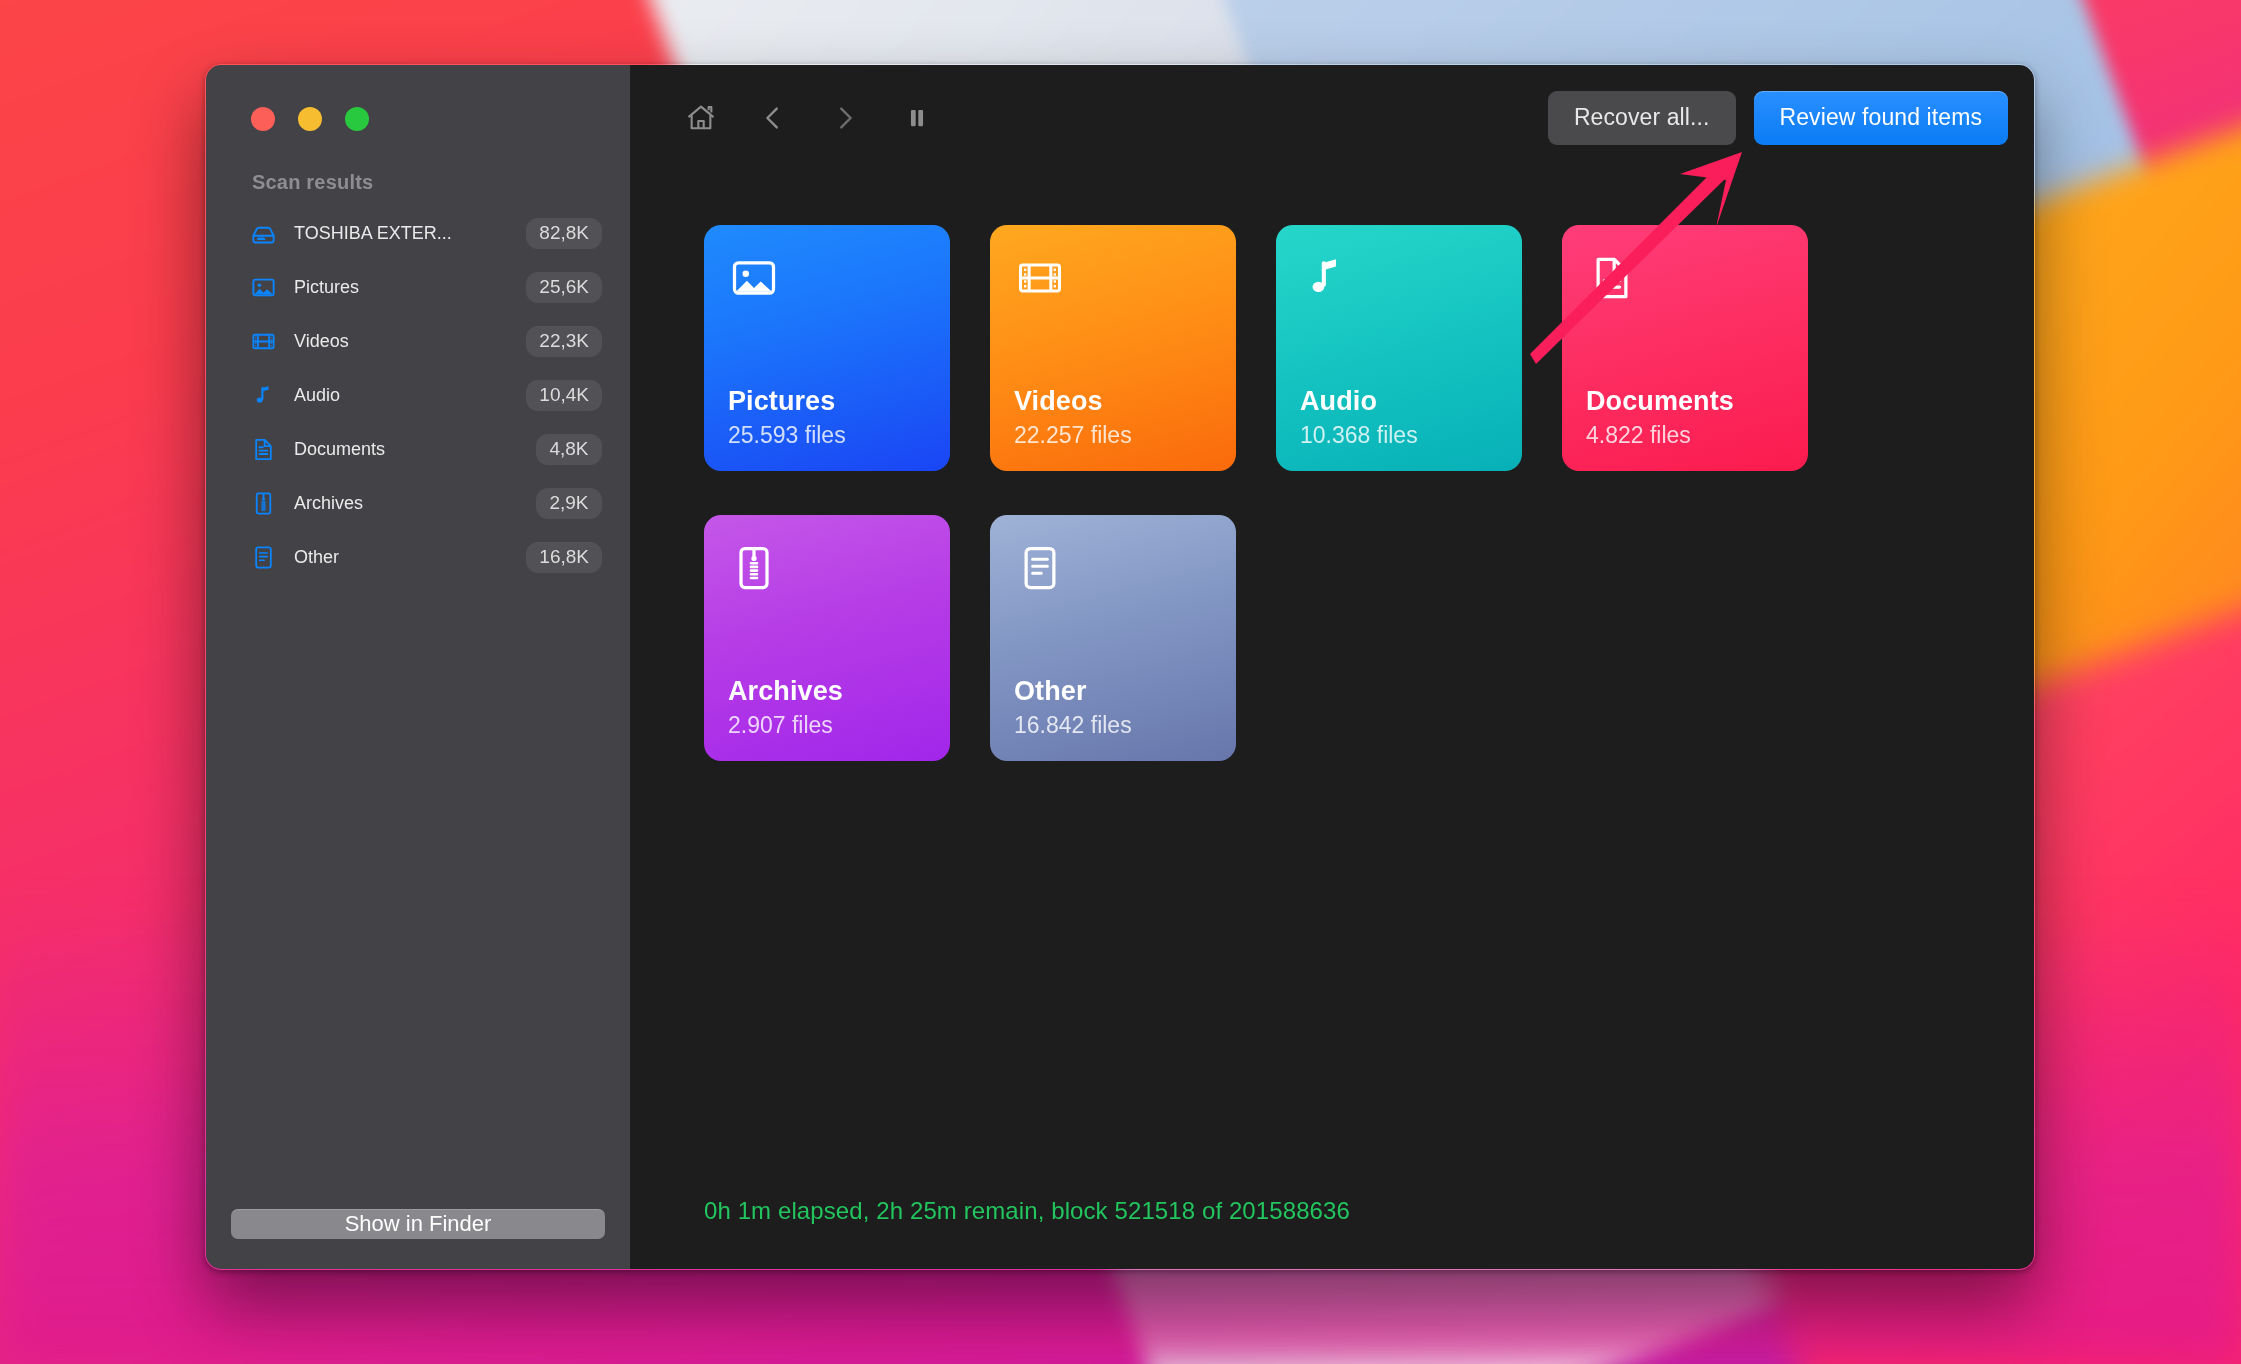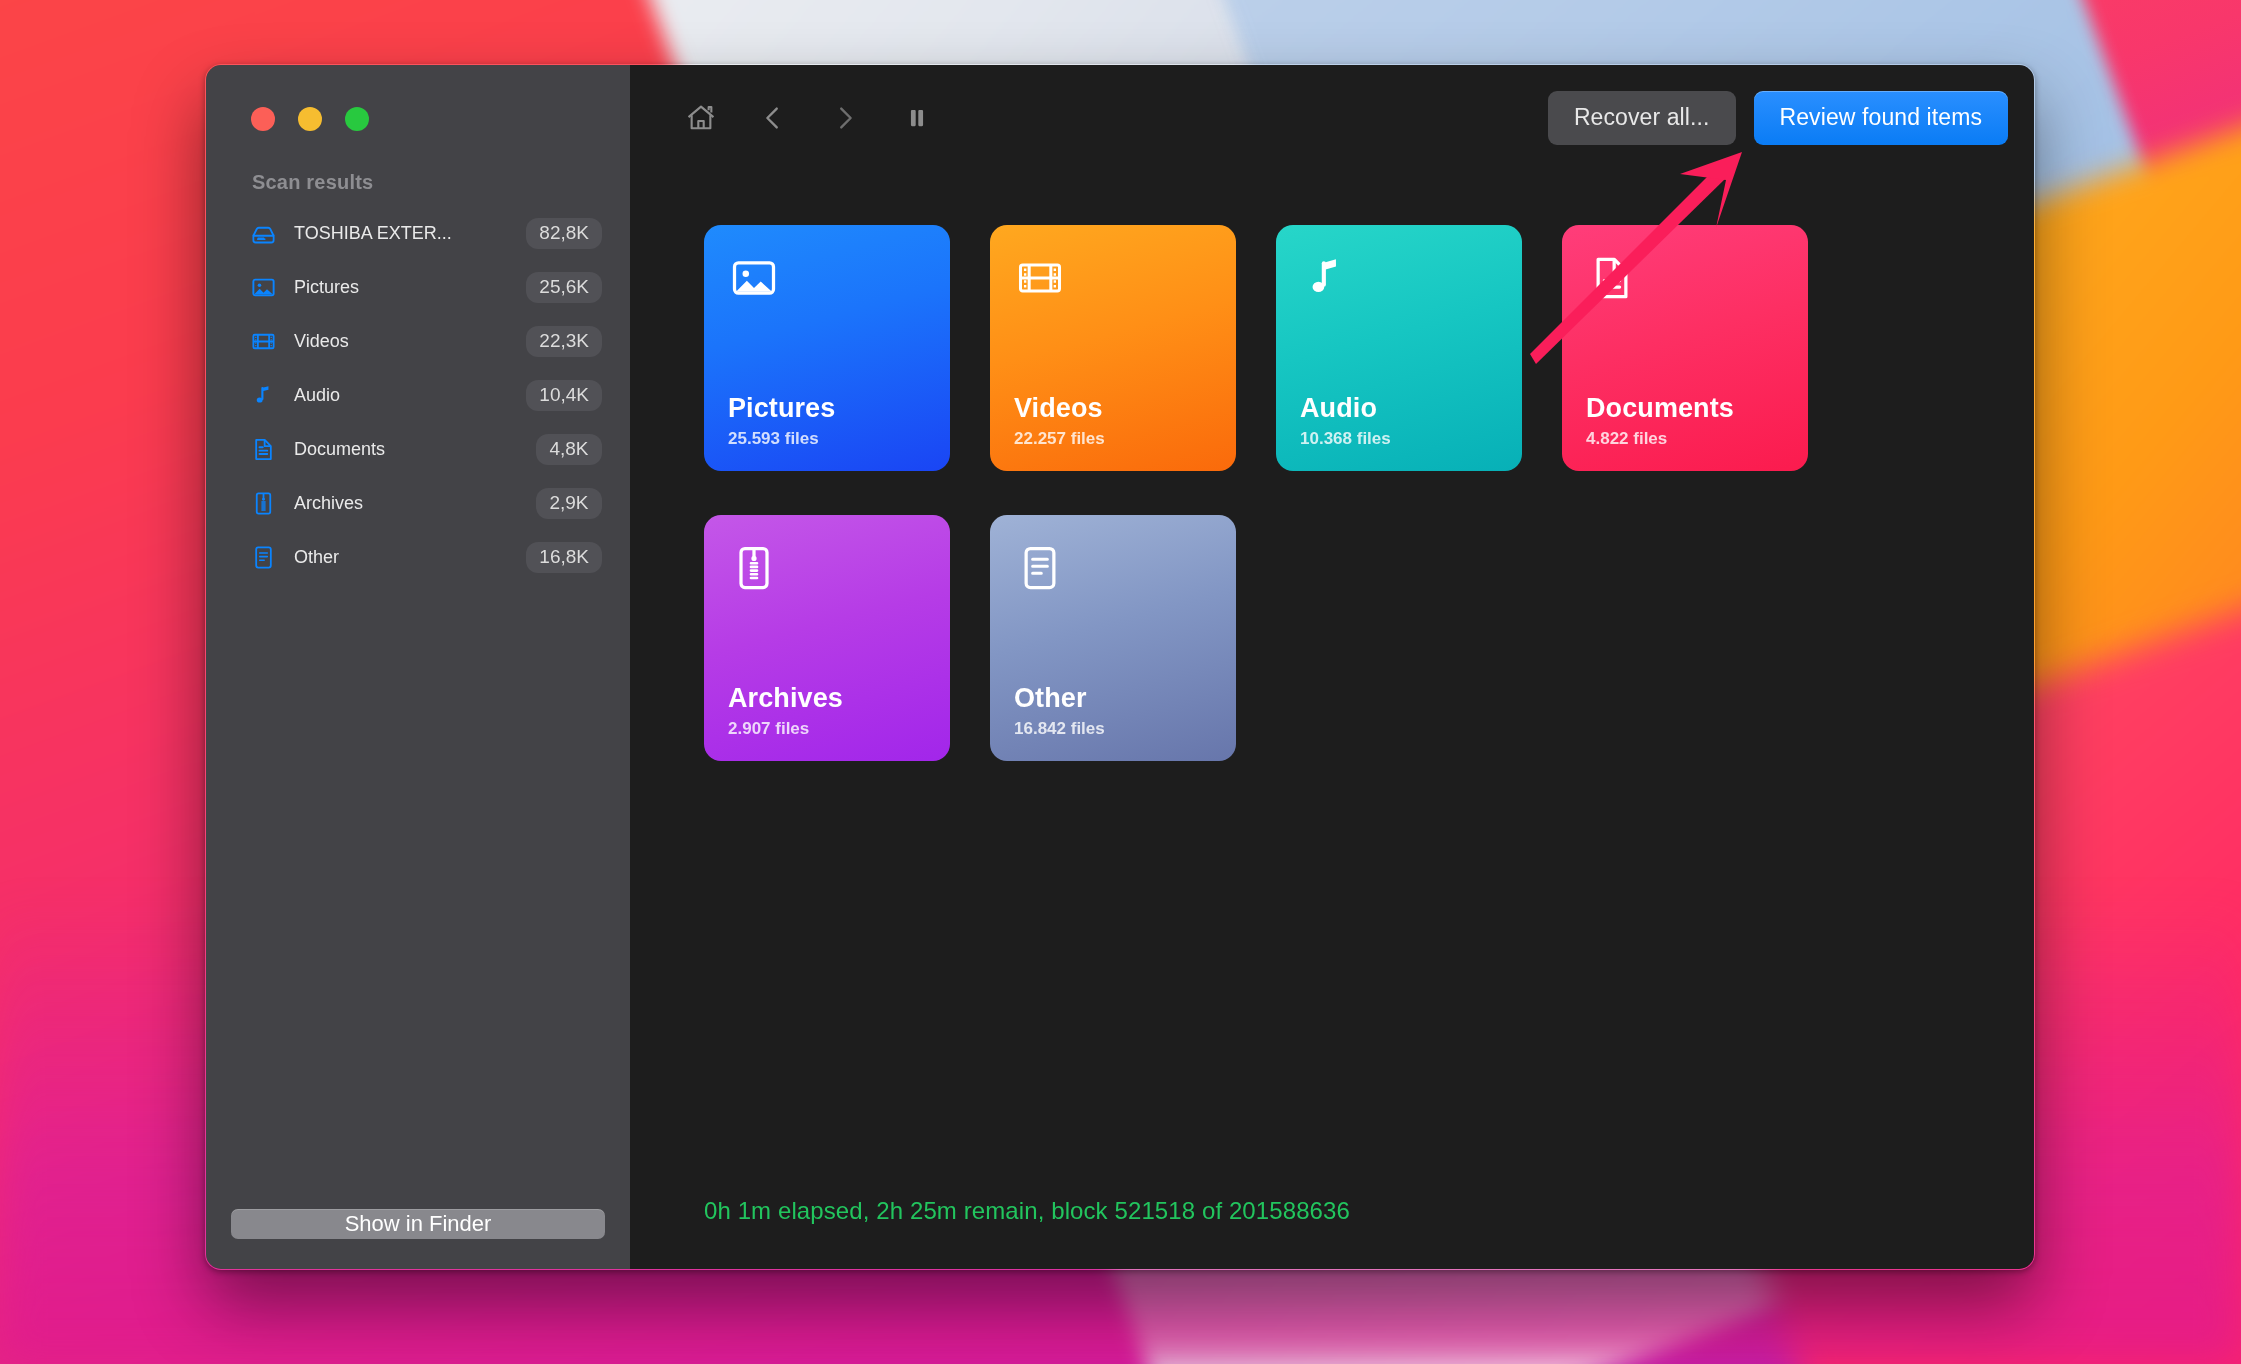--- a/index.html
+++ b/index.html
@@ -188,21 +188,21 @@
   }
   .tile {
     border-radius:17px; position:relative;
     padding:27px 24px 22px 24px;
     display:flex; flex-direction:column; justify-content:space-between;
     overflow:hidden;
   }
   .tile-icon { width:52px; height:52px; }
   .tile-icon svg { display:block; }
   .tile-name { color:#ffffff; font-size:27px; font-weight:700; letter-spacing:.1px; }
-  .tile-count { color:rgba(255,255,255,0.80); font-size:17px; font-weight:700; margin-top:5px; }
+  .tile-count { color:rgba(255,255,255,0.80); font-size:23px; font-weight:400; margin-top:5px; }
 
   .tile-pictures  { background:linear-gradient(165deg,#1f8bfd 0%,#1b74fb 40%,#1a45f4 100%); }
   .tile-videos    { background:linear-gradient(165deg,#ffa81f 0%,#ff8f16 45%,#fa6a0b 100%); }
   .tile-audio     { background:linear-gradient(165deg,#27d6c9 0%,#16c6c2 45%,#07b0b7 100%); }
   .tile-documents { background:linear-gradient(165deg,#ff3d7a 0%,#fd2f63 45%,#fb1b4e 100%); }
   .tile-archives  { background:linear-gradient(165deg,#c457e8 0%,#b63ce6 45%,#a226ea 100%); }
   .tile-other     { background:linear-gradient(165deg,#9fb2d6 0%,#8296c4 45%,#6776ab 100%); }
 
   #footer-status {
     position:absolute; left:74px; bottom:44px;

